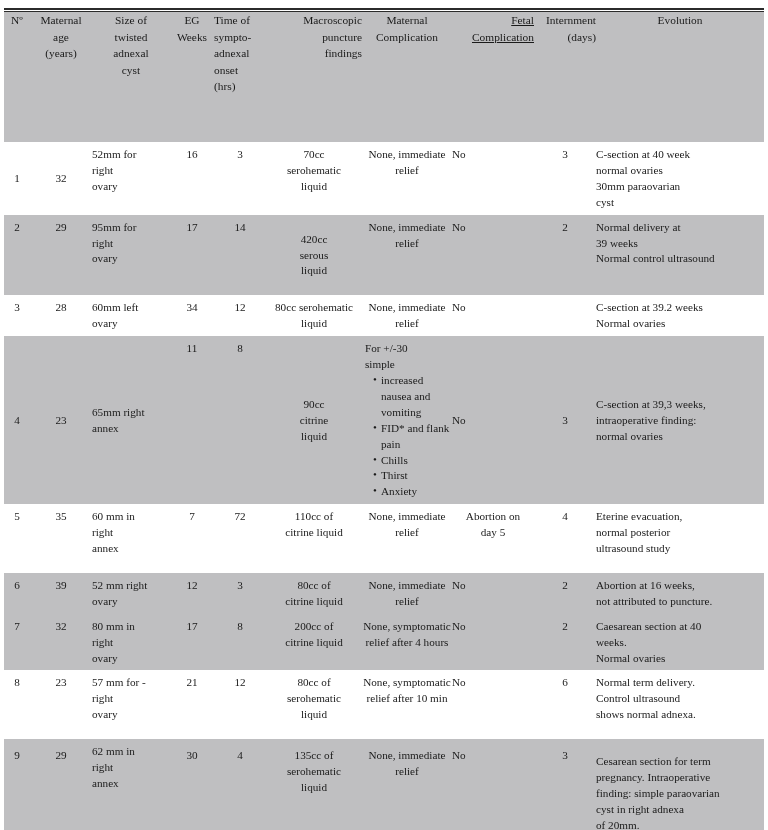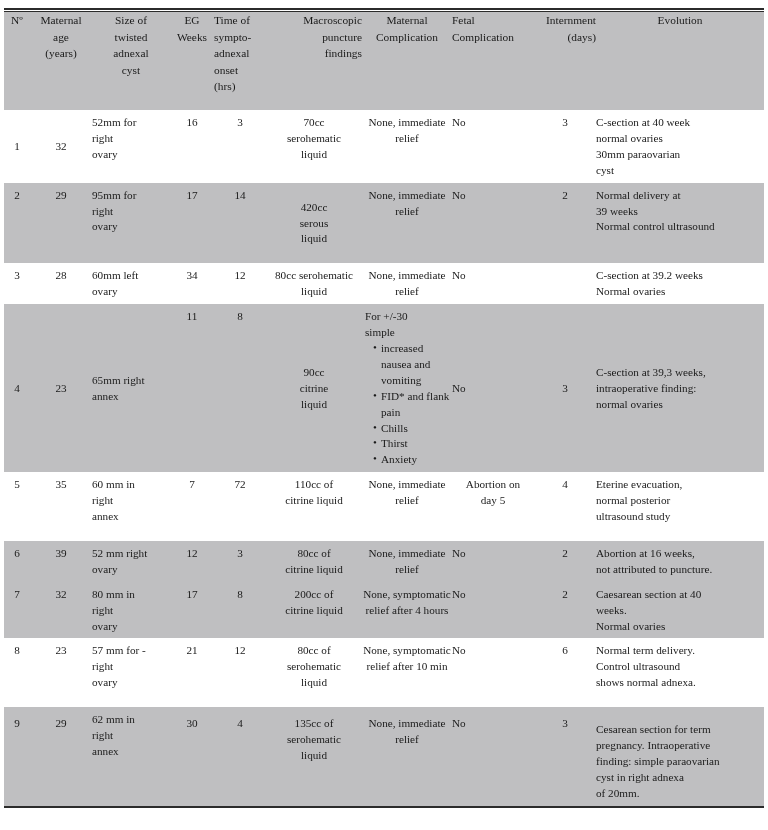--- a/index.html
+++ b/index.html
@@ -43,34 +43,34 @@
   }
   table.data td, table.data th {
     padding: 0;
     vertical-align: top;
     font-weight: normal;
   }
 
   
   thead tr.hrow { background: #bfbfc1; }
   thead th {
-    height: 98px;
+    height: 130px;
     vertical-align: top;
     padding-top: 7px;
     font-size: 11.4px;
     line-height: 1.45;
   }
   th.c-no      { text-align: center; }
   th.c-age     { text-align: center; }
   th.c-size    { text-align: center; }
   th.c-eg      { text-align: center; }
   th.c-time    { text-align: left; }
   th.c-macro   { text-align: right; }
   th.c-matcomp { text-align: center; }
-  th.c-fetcomp { text-align: left; }
+  th.c-fetcomp { text-align: right; text-decoration: underline; }
   th.c-intern  { text-align: right; padding-left: 2px;}
   th.c-evol    { text-align: center; }
 
   
   col.w-no      { width: 26px; }
   col.w-age     { width: 62px; }
   col.w-size    { width: 78px; }
   col.w-eg      { width: 44px; }
   col.w-time    { width: 52px; }
   col.w-macro   { width: 96px; }

